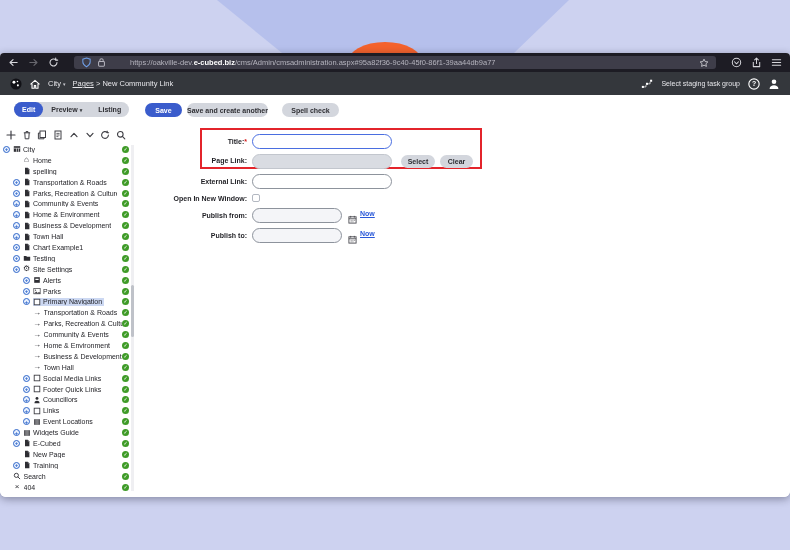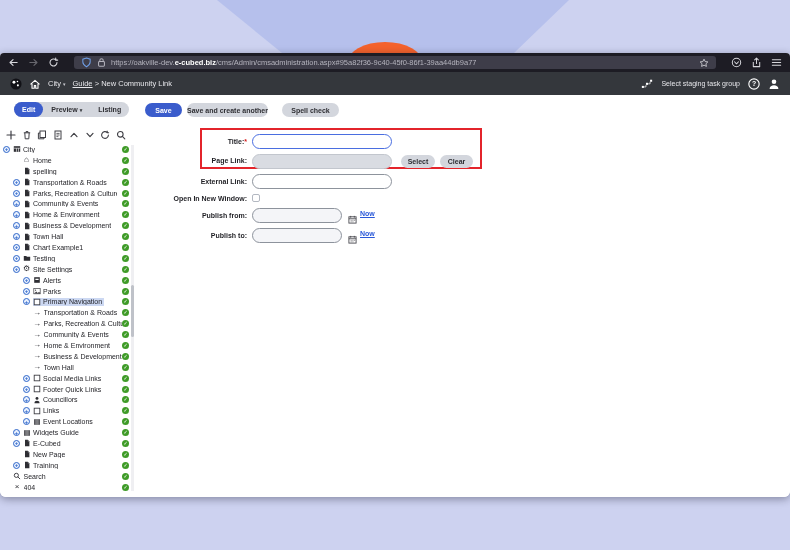--- a/index.html
+++ b/index.html
@@ -13,21 +13,21 @@
             border-radius:4px 4px 6px 6px; box-shadow:0 2px 8px rgba(20,20,40,.4); overflow:hidden; }
 
   
   .navbar { position:absolute; left:0; top:0; width:100%; height:19px; background:#1d1c24;
             display:flex; align-items:center; padding:0 8px; gap:9px; }
   .nav-ic { display:inline-flex; width:11px; height:11px; flex:none; align-items:center; justify-content:center; }
   .nav-ic svg { width:11px; height:11px; }
   .dim { opacity:.4; }
   .urlbar { flex:1; height:13px; background:#3e3d49; border-radius:3px; display:flex; align-items:center;
             padding:0 7px; gap:4px; margin:0 6px; min-width:0; }
-  .url { font-size:7.5px; color:#b4b3bd; white-space:nowrap; overflow:hidden; min-width:0; }
+  .url { font-size:7.5px; color:#b4b3bd; white-space:nowrap; overflow:hidden; min-width:0;margin-left:19px; }
   .url b { color:#fff; }
   .star { margin-left:auto; flex:none; display:inline-flex; }
   .star svg { width:10px; height:10px; }
 
   
   .appbar { position:absolute; left:0; top:19px; width:100%; height:23px; background:#34373c;
             display:flex; align-items:center; padding:0 10px; gap:7px; }
   .appbar .txt { font-size:7.5px; color:#e6e6ea; white-space:nowrap; }
   .crumb-link { text-decoration:underline; color:#e6e6ea; }
   .caret { font-size:5px; color:#c9c9cf; }
@@ -159,21 +159,21 @@
             <circle cx="8.7" cy="4.1" r="0.9" fill="#fff"></circle>
           </svg>
       </span>
       <span class="round-ic">
         <svg viewBox="0 0 12 12">
             <path d="M1.5 6.3L6 2.4l4.5 3.9M3 5.8v4.4h2.3V7.6h1.4v2.6H9V5.8" fill="none" stroke="#fff" stroke-width="1.1" stroke-linejoin="round"></path>
           </svg>
       </span>
       <span class="txt"><span>City</span> <span class="caret">▾</span></span>
       <span class="txt">
-        <span class="crumb-link">Guide</span>
+        <span class="crumb-link">Pages</span>
         <span>&gt;</span>
         <span>New Community Link</span>
       </span>
       <span class="ab-right">
         <span class="round-ic">
           <svg viewBox="0 0 14 12">
               <rect x="1" y="8.2" width="2.4" height="2.4" fill="#fff"></rect>
               <rect x="5.8" y="4.6" width="2.4" height="2.4" fill="#fff"></rect>
               <rect x="10.6" y="1" width="2.4" height="2.4" fill="#fff"></rect>
               <path d="M3.4 9.4h2.4V7M8.2 5.8h2.4V3.4" fill="none" stroke="#fff" stroke-width="0.8"></path>

